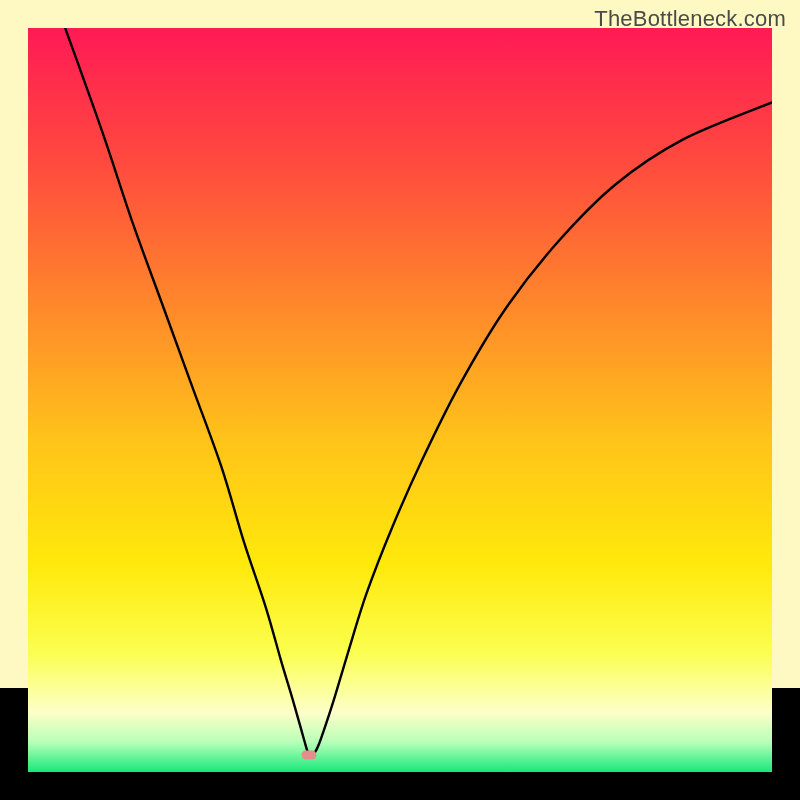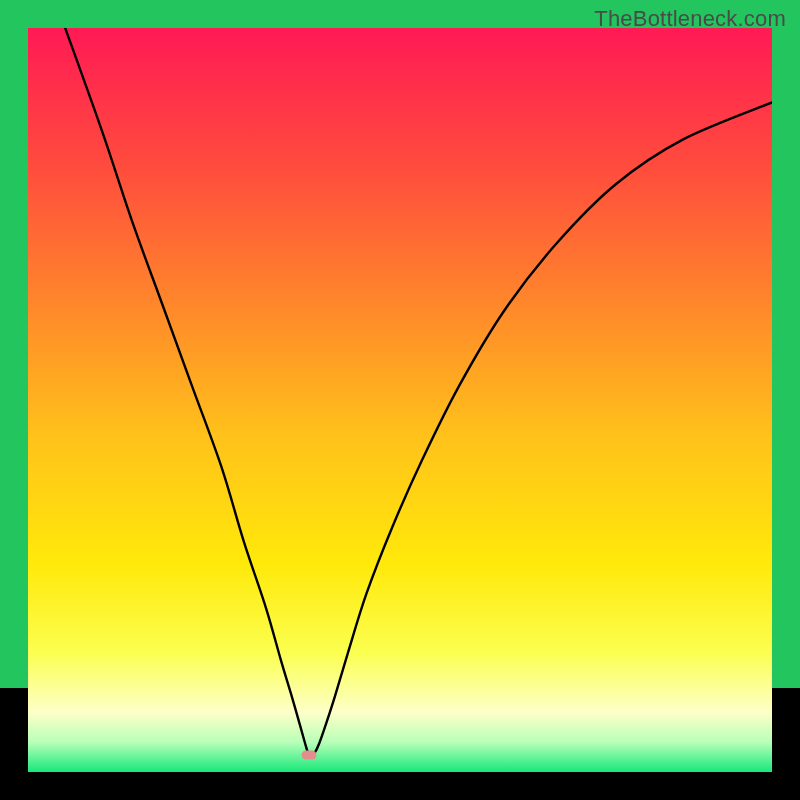--- a/index.html
+++ b/index.html
@@ -8,21 +8,21 @@
     width: 800px;
     height: 800px;
     overflow: hidden;
     background: #000;
     font-family: Arial, Helvetica, sans-serif;
   }
   .frame {
     position: relative;
     width: 800px;
     height: 688px;
-    background: #22c55e;
+    background: #fef9c3;
   }
   .plot-area {
     position: absolute;
     left: 28px;
     top: 28px;
     width: 744px;
     height: 744px;
     overflow: hidden;
   }
   .gradient-bg {

